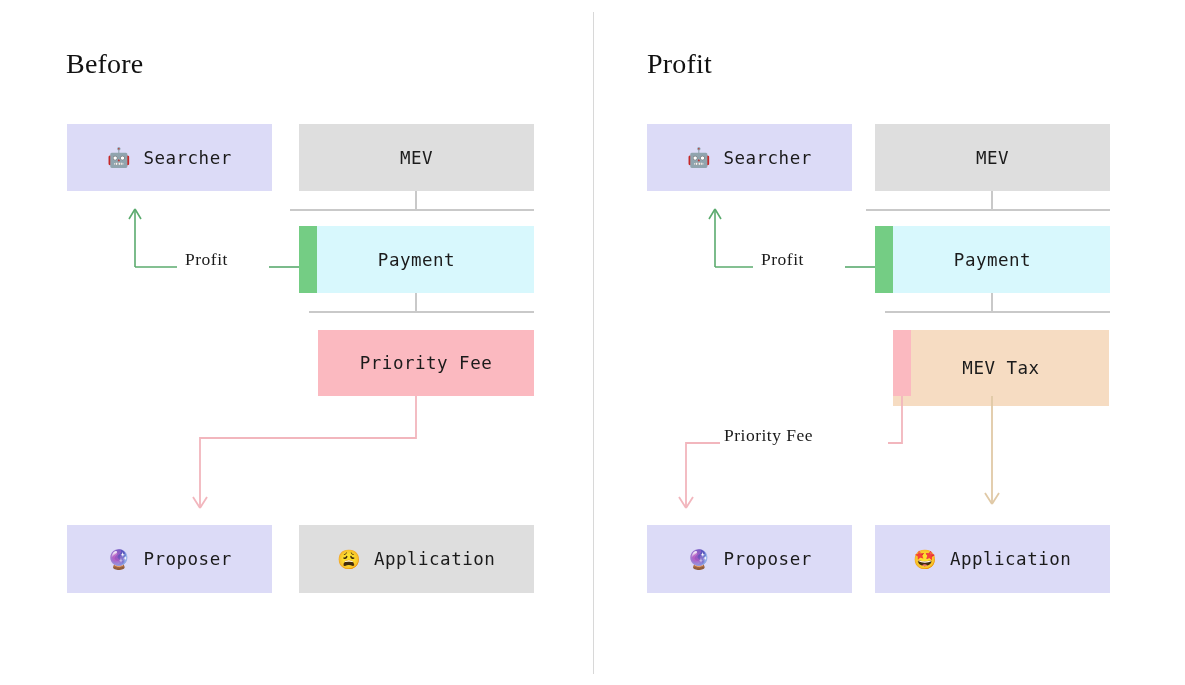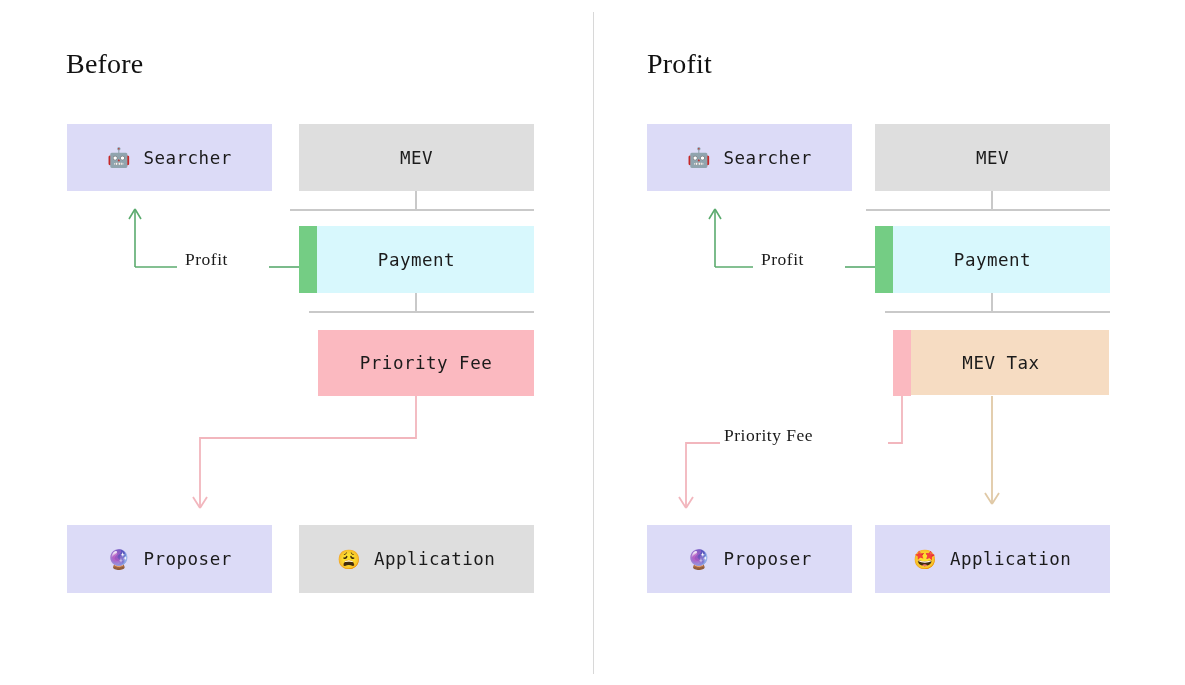--- a/index.html
+++ b/index.html
@@ -149,21 +149,21 @@
       <path d="M15,72 L15,14" stroke="#5bab6e" stroke-width="1.6" fill="none"></path>
       <path d="M15,14 L9,24 M15,14 L21,24" stroke="#5bab6e" stroke-width="1.6" fill="none"></path>
       <path d="M15,72 L53,72" stroke="#5bab6e" stroke-width="1.6" fill="none"></path>
       <path d="M145,72 L175,72" stroke="#5bab6e" stroke-width="1.6" fill="none"></path>
     </svg>
   </div>
 
   <div class="rule" style="left:885px;top:311px;width:225px;"></div>
   <div class="tick" style="left:991px;top:293px;height:19px;"></div>
 
-  <div class="box bar" style="left:893px;top:330px;width:216px;height:65px;background:#f6dcc2;">
+  <div class="box bar" style="left:893px;top:330px;width:216px;height:76px;background:#f6dcc2;">
     <span>MEV Tax</span>
   </div>
   <div class="segment" style="left:893px;top:330px;width:18px;height:66px;background:#fbb9c0;"></div>
 
   <div class="lbl" style="left:724px;top:425px;">Priority Fee</div>
 
   <div class="conn" style="left:676px;top:396px;">
     <svg width="240" height="130" viewBox="0 0 240 130">
       <path d="M226,0 L226,47 L212,47" stroke="#f2b6bd" stroke-width="1.8" fill="none"></path>
       <path d="M44,47 L10,47 L10,112" stroke="#f2b6bd" stroke-width="1.8" fill="none"></path>

